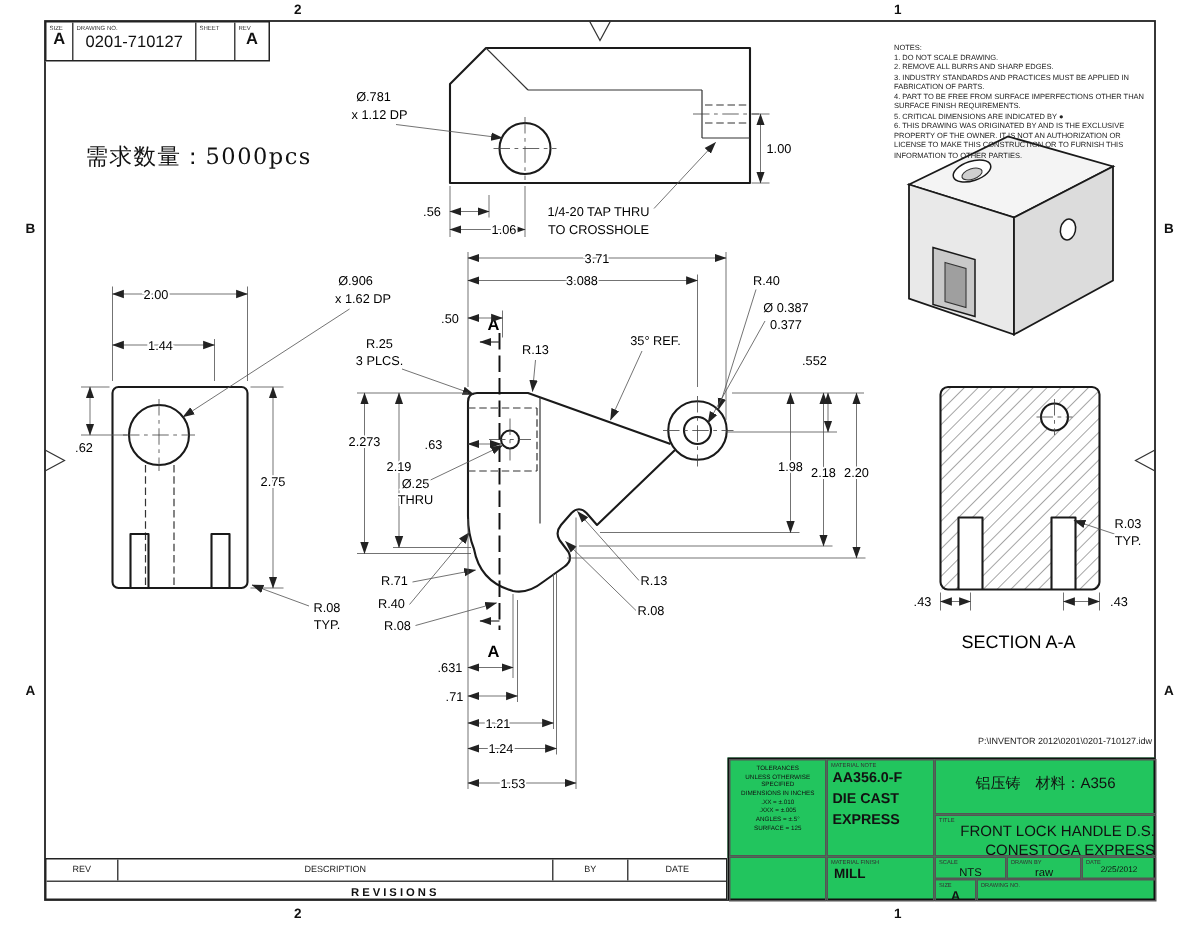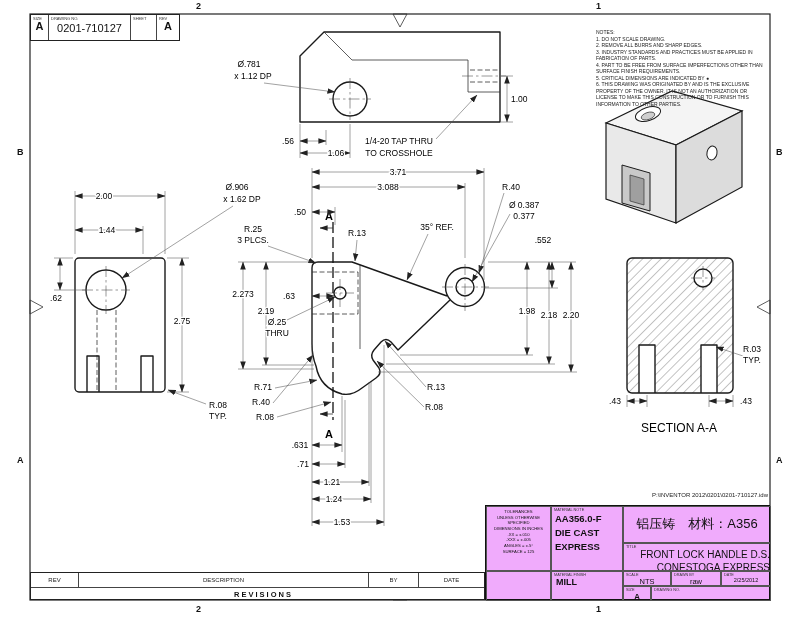--- a/index.html
+++ b/index.html
@@ -29,26 +29,26 @@
   .hval{font-size:11px;line-height:1.4;}
   
   .notes{position:absolute;left:596px;top:29px;width:170px;font-size:5px;line-height:1.3;color:#222;}
   .nl{margin:0;}
   
   .qty{position:absolute;left:57px;top:95px;font-size:15px;font-family:"DejaVu Serif",serif;letter-spacing:1px;}
   
   .fpath{position:absolute;left:555px;top:492px;width:213px;text-align:right;font-size:6px;color:#222;}
   
   .tblock{position:absolute;left:485px;top:505px;width:285px;height:95px;border:1.4px solid #111;
-          box-sizing:border-box;background:#f0abfc;}
+          box-sizing:border-box;background:#22c55e;}
   .tcell{position:absolute;border:0.8px solid #555;box-sizing:border-box;overflow:hidden;}
   .tlabel{font-size:3.8px;color:#333;display:block;padding:1px 0 0 2px;}
   .tol-line{font-size:4.2px;text-align:center;line-height:1.35;}
   .mat-line{font-size:9.5px;font-weight:bold;line-height:1.45;padding-left:3px;}
-  .cn-line{font-size:13px;text-align:center;margin-top:8px;}
+  .cn-line{font-size:10px;text-align:center;margin-top:8px;}
   .ttl-line{font-size:10px;text-align:right;line-height:1.25;}
   .finish-val{font-size:9px;font-weight:bold;padding-left:4px;}
   .small-val{font-size:7.5px;text-align:center;}
   .tiny-val{font-size:5.5px;text-align:center;}
   .size-val{font-size:8.5px;font-weight:bold;text-align:center;}
   
   .rtable{position:absolute;left:30px;top:572px;width:455px;height:28px;border:1.2px solid #222;
           box-sizing:border-box;background:#fff;}
   .rrow1{display:flex;height:15px;border-bottom:1px solid #444;box-sizing:border-box;}
   .rcell{border-right:1px solid #444;font-size:6px;display:flex;align-items:center;justify-content:center;box-sizing:border-box;color:#222;}
@@ -331,20 +331,21 @@
   <div class="notes">
     <div class="nl">NOTES:</div>
     <div class="nl">1. DO NOT SCALE DRAWING.</div>
     <div class="nl">2. REMOVE ALL BURRS AND SHARP EDGES.</div>
     <div class="nl">3. INDUSTRY STANDARDS AND PRACTICES MUST BE APPLIED IN FABRICATION OF PARTS.</div>
     <div class="nl">4. PART TO BE FREE FROM SURFACE IMPERFECTIONS OTHER THAN SURFACE FINISH REQUIREMENTS.</div>
     <div class="nl">5. CRITICAL DIMENSIONS ARE INDICATED BY ●</div>
     <div class="nl">6. THIS DRAWING WAS ORIGINATED BY AND IS THE EXCLUSIVE PROPERTY OF THE OWNER. IT IS NOT AN AUTHORIZATION OR LICENSE TO MAKE THIS CONSTRUCTION OR TO FURNISH THIS INFORMATION TO OTHER PARTIES.</div>
   </div>
 
+  <div class="qty">需求数量：5000pcs</div>
 
   <div class="fpath">P:\INVENTOR 2012\0201\0201-710127.idw</div>
 
   <div class="tblock">
     <div class="tcell" style="left:0;top:0;width:65px;height:65px;">
       <div class="tol-line" style="margin-top:2px;">TOLERANCES</div>
       <div class="tol-line">UNLESS OTHERWISE SPECIFIED</div>
       <div class="tol-line">DIMENSIONS IN INCHES</div>
       <div class="tol-line">.XX = ±.010</div>
       <div class="tol-line">.XXX = ±.005</div>

